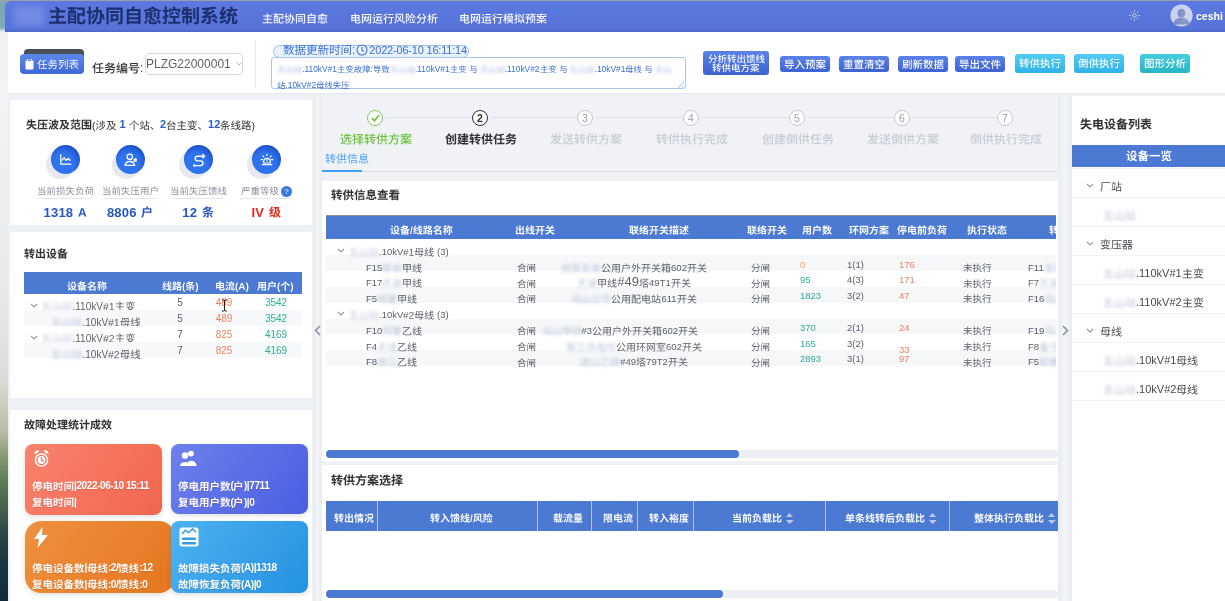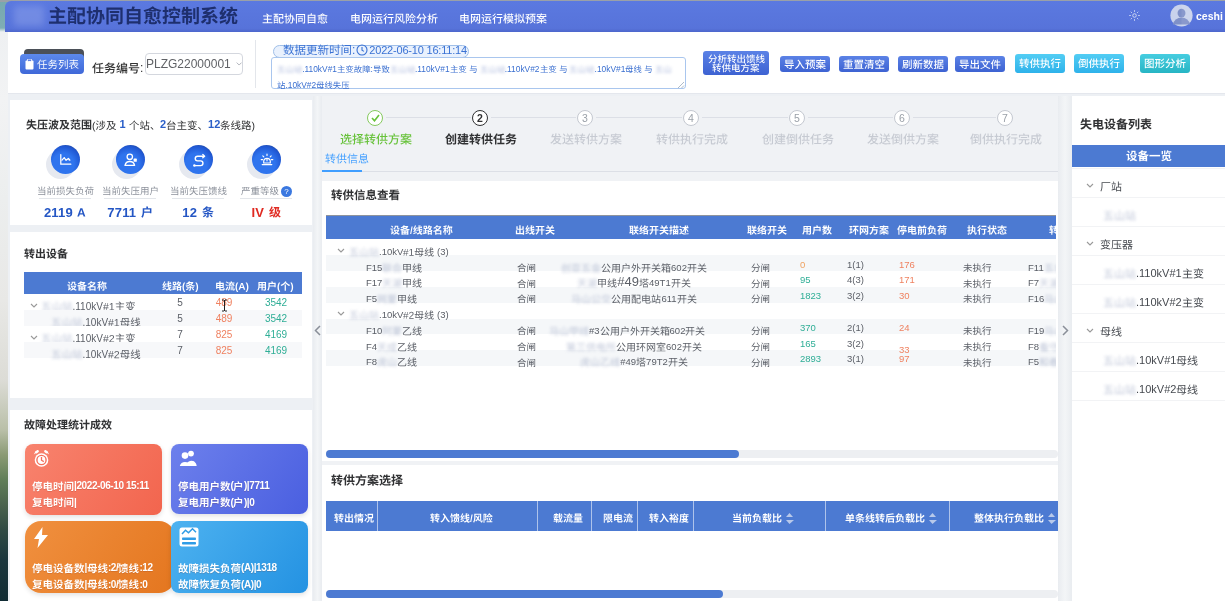--- a/index.html
+++ b/index.html
@@ -266,41 +266,41 @@
   </div>
 <div class="ab" style="left:27px;top:181px;width:76px;text-align:center;white-space:nowrap"><svg width="57.0" height="9.5" viewBox="0 -8.36 57.0 9.5" fill="#8a8f99" style="vertical-align:0px;overflow:visible">
       <use href="#g93" transform="translate(0.0,0) scale(0.0095)"></use>
       <use href="#g94" transform="translate(9.5,0) scale(0.0095)"></use>
       <use href="#g95" transform="translate(19.0,0) scale(0.0095)"></use>
       <use href="#g54" transform="translate(28.5,0) scale(0.0095)"></use>
       <use href="#g96" transform="translate(38.0,0) scale(0.0095)"></use>
       <use href="#g97" transform="translate(47.5,0) scale(0.0095)"></use>
     </svg></div>
 <div class="ab" style="left:39px;top:198px;width:52px;border-top:1px solid #e3e6ea"></div>
-<div class="ab" style="left:25px;top:203px;width:80px;text-align:center;white-space:nowrap"><span style="font:bold 13px 'Liberation Sans';color:#2456c4;letter-spacing:0.2px">2119</span> <svg width="8.7" height="12.0" viewBox="0 -10.56 8.7 12.0" fill="#2456c4" style="vertical-align:-1px;overflow:visible">
+<div class="ab" style="left:25px;top:203px;width:80px;text-align:center;white-space:nowrap"><span style="font:bold 13px 'Liberation Sans';color:#2456c4;letter-spacing:0.2px">1318</span> <svg width="8.7" height="12.0" viewBox="0 -10.56 8.7 12.0" fill="#2456c4" style="vertical-align:-1px;overflow:visible">
       <use href="#g98" transform="translate(0.0,0) scale(0.0120)"></use>
     </svg></div>
 <div class="ab" style="left:112px;top:150px;width:29px;height:29px;border-radius:50%;background:#e6e9f0"></div>
 <div class="ab" style="left:116px;top:145px;width:29px;height:29px;border-radius:50%;background:radial-gradient(circle at 42% 66%,#2f74ee 42%,#2057d2 70%,#23365e 96%);display:flex;align-items:center;justify-content:center">
     <svg width="15" height="15" viewBox="0 0 15 15" fill="none" stroke="#fff" stroke-width="1.3">
       <circle cx="6.8" cy="4.8" r="2.7"></circle>
       <path d="M2 13.4a4.9 4.9 0 0 1 9.6 0z" stroke-linejoin="round"></path>
       <rect x="10.6" y="6.6" width="3.2" height="3.2" rx="0.6" fill="#fff" stroke="none"></rect>
     </svg>
   </div>
 <div class="ab" style="left:92px;top:181px;width:76px;text-align:center;white-space:nowrap"><svg width="57.0" height="9.5" viewBox="0 -8.36 57.0 9.5" fill="#8a8f99" style="vertical-align:0px;overflow:visible">
       <use href="#g93" transform="translate(0.0,0) scale(0.0095)"></use>
       <use href="#g94" transform="translate(9.5,0) scale(0.0095)"></use>
       <use href="#g54" transform="translate(19.0,0) scale(0.0095)"></use>
       <use href="#g55" transform="translate(28.5,0) scale(0.0095)"></use>
       <use href="#g99" transform="translate(38.0,0) scale(0.0095)"></use>
       <use href="#g100" transform="translate(47.5,0) scale(0.0095)"></use>
     </svg></div>
 <div class="ab" style="left:104px;top:198px;width:52px;border-top:1px solid #e3e6ea"></div>
-<div class="ab" style="left:90px;top:203px;width:80px;text-align:center;white-space:nowrap"><span style="font:bold 13px 'Liberation Sans';color:#2456c4;letter-spacing:0.2px">7711</span> <svg width="12.0" height="12.0" viewBox="0 -10.56 12.0 12.0" fill="#2456c4" style="vertical-align:-1px;overflow:visible">
+<div class="ab" style="left:90px;top:203px;width:80px;text-align:center;white-space:nowrap"><span style="font:bold 13px 'Liberation Sans';color:#2456c4;letter-spacing:0.2px">8806</span> <svg width="12.0" height="12.0" viewBox="0 -10.56 12.0 12.0" fill="#2456c4" style="vertical-align:-1px;overflow:visible">
       <use href="#g101" transform="translate(0.0,0) scale(0.0120)"></use>
     </svg></div>
 <div class="ab" style="left:179px;top:150px;width:29px;height:29px;border-radius:50%;background:#e6e9f0"></div>
 <div class="ab" style="left:184px;top:145px;width:29px;height:29px;border-radius:50%;background:radial-gradient(circle at 42% 66%,#2f74ee 42%,#2057d2 70%,#23365e 96%);display:flex;align-items:center;justify-content:center">
     <svg width="16" height="16" viewBox="0 0 16 16" fill="none" stroke="#fff" stroke-width="1.4">
       <path d="M12.8 4.2H6.6a2.35 2.35 0 0 0 0 4.7h3a2.35 2.35 0 0 1 0 4.7H4.2" stroke-linecap="round"></path>
       <path d="M11.8 2.6l1.8 1.6-1.8 1.6" stroke-linecap="round" stroke-linejoin="round"></path>
       <circle cx="3.4" cy="13.6" r="1.25" fill="#fff" stroke="none"></circle>
     </svg>
   </div>
@@ -847,21 +847,21 @@
     </svg><span style="font-size:9.5px;color:#5a5e66">611</span><svg width="20.0" height="10.0" viewBox="0 -8.80 20.0 10.0" fill="#5a5e66" style="vertical-align:-2px;overflow:visible">
       <use href="#g198" transform="translate(0.0,0) scale(0.0100)"></use>
       <use href="#g199" transform="translate(10.0,0) scale(0.0100)"></use>
     </svg></div>
 <div class="ab" style="left:730px;top:289.9px;width:60px;text-align:center"><svg width="19.0" height="9.5" viewBox="0 -8.36 19.0 9.5" fill="#5a5e66" style="vertical-align:0px;overflow:visible">
       <use href="#g201" transform="translate(0.0,0) scale(0.0095)"></use>
       <use href="#g192" transform="translate(9.5,0) scale(0.0095)"></use>
     </svg></div>
 <div class="ab" style="left:800px;top:290.1px;font-size:9.5px;color:#2fae96">1823</div>
 <div class="ab" style="left:847px;top:290.1px;font-size:9.5px;color:#5a5e66">3(2)</div>
-<div class="ab" style="left:899px;top:290.1px;font-size:9.5px;color:#ef8261">30</div>
+<div class="ab" style="left:899px;top:290.1px;font-size:9.5px;color:#ef8261">47</div>
 <div class="ab" style="left:947px;top:289.9px;width:60px;text-align:center"><svg width="28.5" height="9.5" viewBox="0 -8.36 28.5 9.5" fill="#5a5e66" style="vertical-align:0px;overflow:visible">
       <use href="#g202" transform="translate(0.0,0) scale(0.0095)"></use>
       <use href="#g203" transform="translate(9.5,0) scale(0.0095)"></use>
       <use href="#g204" transform="translate(19.0,0) scale(0.0095)"></use>
     </svg></div>
 <div class="ab" style="left:1028px;top:288.1px;width:28px;white-space:nowrap;overflow:hidden"><span style="font-size:9.5px;color:#5a5e66">F16</span><span class="blur1" style="display:inline-block"><svg width="20.0" height="10.0" viewBox="0 -8.80 20.0 10.0" fill="#8a97b8" style="vertical-align:-2px;overflow:visible">
         <use href="#g206" transform="translate(0.0,0) scale(0.0100)"></use>
         <use href="#g43" transform="translate(10.0,0) scale(0.0100)"></use>
       </svg></span></div>
 <div class="ab" style="left:337px;top:303.9px;white-space:nowrap"><svg width="8" height="5" viewBox="0 0 8 5" style="margin-right:4px;vertical-align:2px">
@@ -880,21 +880,21 @@
         <use href="#g188" transform="translate(0.0,0) scale(0.0100)"></use>
         <use href="#g187" transform="translate(10.0,0) scale(0.0100)"></use>
       </svg></span><svg width="20.0" height="10.0" viewBox="0 -8.80 20.0 10.0" fill="#5a5e66" style="vertical-align:-2px;overflow:visible">
       <use href="#g189" transform="translate(0.0,0) scale(0.0100)"></use>
       <use href="#g53" transform="translate(10.0,0) scale(0.0100)"></use>
     </svg></div>
 <div class="ab" style="left:496px;top:321.5px;width:60px;text-align:center"><svg width="19.0" height="9.5" viewBox="0 -8.36 19.0 9.5" fill="#5a5e66" style="vertical-align:0px;overflow:visible">
       <use href="#g182" transform="translate(0.0,0) scale(0.0095)"></use>
       <use href="#g192" transform="translate(9.5,0) scale(0.0095)"></use>
     </svg></div>
-<div class="ab" style="left:549px;top:319.7px;width:170px;text-align:left;white-space:nowrap"><span class="blur1" style="display:inline-block"><svg width="40.0" height="10.0" viewBox="0 -8.80 40.0 10.0" fill="#8a97b8" style="vertical-align:-2px;overflow:visible">
+<div class="ab" style="left:528px;top:319.7px;width:170px;text-align:right;white-space:nowrap"><span class="blur1" style="display:inline-block"><svg width="40.0" height="10.0" viewBox="0 -8.80 40.0 10.0" fill="#8a97b8" style="vertical-align:-2px;overflow:visible">
         <use href="#g206" transform="translate(0.0,0) scale(0.0100)"></use>
         <use href="#g43" transform="translate(10.0,0) scale(0.0100)"></use>
         <use href="#g183" transform="translate(20.0,0) scale(0.0100)"></use>
         <use href="#g53" transform="translate(30.0,0) scale(0.0100)"></use>
       </svg></span><span style="font-size:9.5px;color:#5a5e66">#3</span><svg width="70.0" height="10.0" viewBox="0 -8.80 70.0 10.0" fill="#5a5e66" style="vertical-align:-2px;overflow:visible">
       <use href="#g196" transform="translate(0.0,0) scale(0.0100)"></use>
       <use href="#g99" transform="translate(10.0,0) scale(0.0100)"></use>
       <use href="#g100" transform="translate(20.0,0) scale(0.0100)"></use>
       <use href="#g197" transform="translate(30.0,0) scale(0.0100)"></use>
       <use href="#g198" transform="translate(40.0,0) scale(0.0100)"></use>

